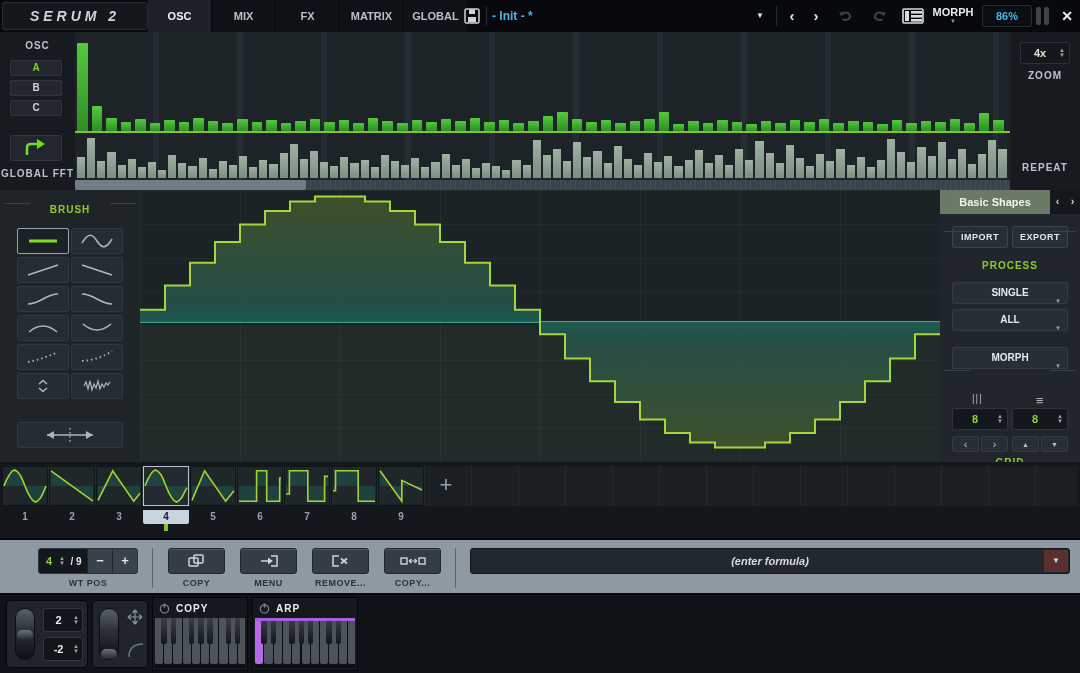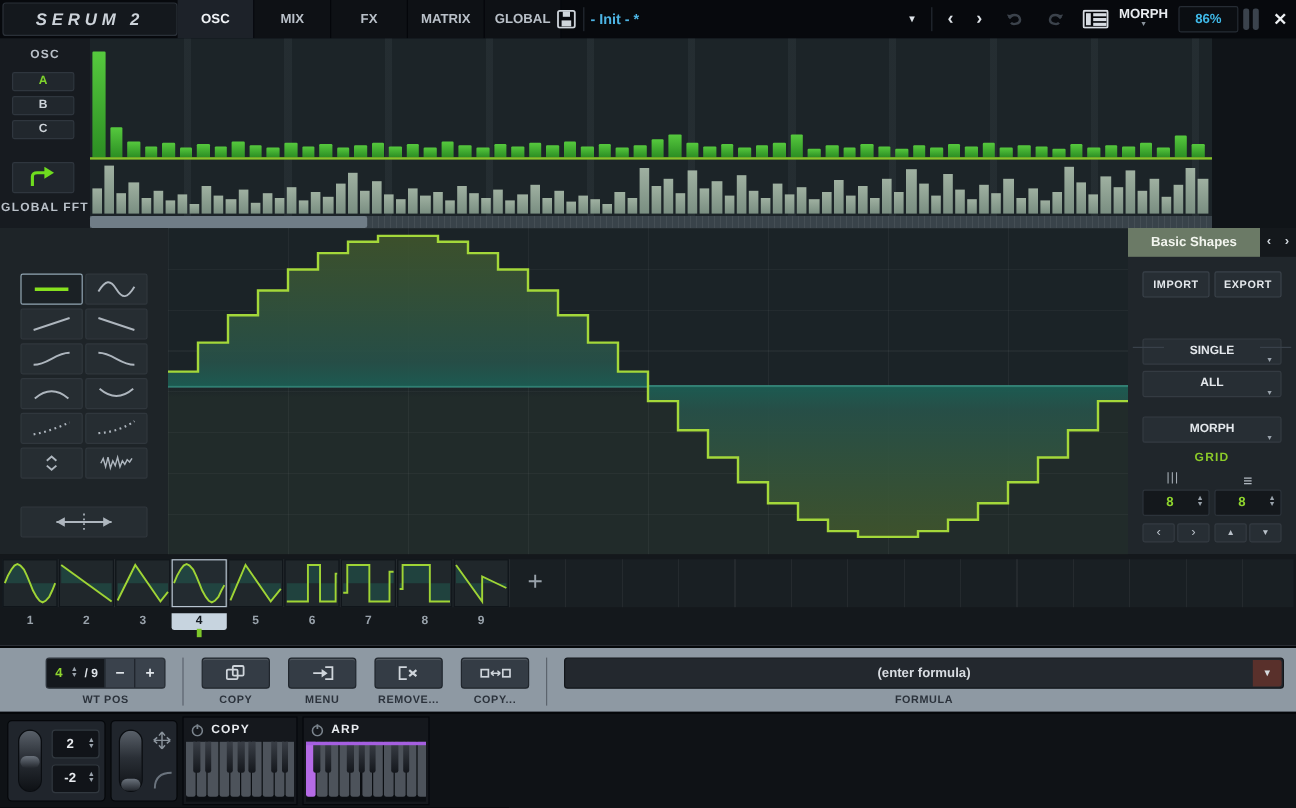--- a/index.html
+++ b/index.html
@@ -126,21 +126,21 @@
   .wtpm { width:25px; height:24px; background:#3a424c; border-left:1px solid #20262d; color:#dfe4e9;
           font-size:13px; font-weight:bold; text-align:center; line-height:23px; }
   .blab { position:absolute; top:38px; text-align:center; color:#2b323b; font-size:9px; font-weight:bold;
           letter-spacing:.5px; }
   .abtn { position:absolute; top:8px; width:57px; height:26px; background:#343c45; border:1px solid #20262d;
           border-radius:3px; box-shadow:inset 0 1px 0 rgba(255,255,255,.15); display:flex;
           align-items:center; justify-content:center; }
   .wsep { position:absolute; top:8px; width:1px; height:40px; background:rgba(30,36,44,.45); }
   .formula { position:absolute; left:470px; top:8px; width:600px; height:26px; background:#23282e;
              border:1px solid #12161b; border-radius:3px; color:#d8dce1; font-size:11px; font-weight:bold;
-             text-align:center; line-height:24px; }
+             text-align:center; line-height:24px;font-style:italic; }
   .fcaret { position:absolute; right:1px; top:1px; width:24px; height:22px; background:#59302b;
             border-radius:0 2px 2px 0; color:#d6dade; font-size:8px; text-align:center; line-height:22px; }
 
   
   .bottom { position:absolute; left:0; top:595px; width:1080px; height:78px; background:#0f1216; }
   .wpanel { position:absolute; top:5px; height:68px; background:#20252c; border:1px solid #05070a;
             border-radius:4px; }
   .wheel { position:absolute; width:20px; height:52px; border-radius:10px;
            background:linear-gradient(180deg,#596069 0%, #2a2f36 45%, #0e1115 100%);
            border:1px solid #0a0d11; }
@@ -378,22 +378,34 @@
         <div style="height: 14px;"></div>
         <div style="height: 24px;"></div>
         <div style="height: 38px;"></div>
         <div style="height: 29px;"></div>
       </div>
     <div class="sscroll">
       <div class="sthumb"></div>
     </div>
   </div>
 
+  <div class="zrail">
+    <div class="fzoom">
+      <span style="flex:1;text-align:center">4x</span>
+      <span class="stepcarets" style="margin-right:4px">
+        <span>▲</span>
+          <span>▼</span>
+      </span>
+    </div>
+    <div class="rail-label" style="position:absolute;top:38px;width:70px">ZOOM</div>
+    <div class="rail-label" style="position:absolute;top:130px;width:70px">REPEAT</div>
+  </div>
 
   <div class="brush">
+    <div class="sec-title" style="padding-top:14px">BRUSH</div>
     <div class="bbtn sel" style="left:17px;top:38px">
       <svg width="40" height="18">
           <path d="M6 9 H34" stroke="#86e01e" stroke-width="3"></path>
         </svg>
     </div>
     <div class="bbtn" style="left:71px;top:38px">
       <svg width="40" height="18">
           <path d="M5 11 C11 1,15 1,20 9 C25 17,29 17,35 7" fill="none" stroke="#aeb6be" stroke-width="1.6"></path>
         </svg>
     </div>
@@ -473,20 +485,21 @@
       <path id="wave-line" fill="none" stroke="#a4d83a" stroke-width="2" d="M0 119.7 H25.0 V95.5 H50.0 V72.7 H75.0 V52.1 H100.0 V34.6 H125.0 V20.9 H150.0 V11.4 H175.0 V6.6 H200.0 V6.6 H225.0 V11.4 H250.0 V20.9 H275.0 V34.6 H300.0 V52.1 H325.0 V72.7 H350.0 V95.5 H375.0 V119.7 H400.0 V144.3 H425.0 V168.5 H450.0 V191.3 H475.0 V211.9 H500.0 V229.4 H525.0 V243.1 H550.0 V252.6 H575.0 V257.4 H600.0 V257.4 H625.0 V252.6 H650.0 V243.1 H675.0 V229.4 H700.0 V211.9 H725.0 V191.3 H750.0 V168.5 H775.0 V144.3 H800.0"></path>
     </svg>
   </div>
 
   <div class="rpanel">
     <div class="shapemenu">Basic Shapes</div>
     <div class="snav" style="left:110px">‹</div>
     <div class="snav" style="left:125px">›</div>
     <div class="rbtn" style="left:12px;top:36px;width:56px">IMPORT</div>
     <div class="rbtn" style="left:72px;top:36px;width:56px">EXPORT</div>
+    <div class="sec-title" style="padding-top:70px">PROCESS</div>
     <div class="rdrop" style="top:92px">
       <span>SINGLE</span>
       <span class="dcaret">▼</span>
     </div>
     <div class="rdrop" style="top:119px">
       <span>ALL</span>
       <span class="dcaret">▼</span>
     </div>
     <div class="rdrop" style="top:157px">
       <span>MORPH</span>
@@ -605,21 +618,20 @@
         <path d="M9 7 H17 M9 7 l2.5 -2 M9 7 l2.5 2 M17 7 l-2.5 -2 M17 7 l-2.5 2" stroke="#cfd5db" stroke-width="1.2" fill="none"></path>
       </svg>
     </div>
     <div class="blab" style="left:384px;width:57px">COPY...</div>
     <div class="wsep" style="left:455px"></div>
 
     <div class="formula">
       <span>(enter formula)</span>
       <span class="fcaret">▼</span>
     </div>
-    <div class="blab" style="left:470px;width:600px">FORMULA</div>
   </div>
 
   <div class="bottom">
 
     <div class="wpanel" style="left:6px;width:82px">
       <div class="wheel" style="left:8px;top:7px">
         <div class="wthumb" style="top:21px"></div>
       </div>
       <div class="numstep" style="left:36px;top:7px">
         <span class="val">2</span>

